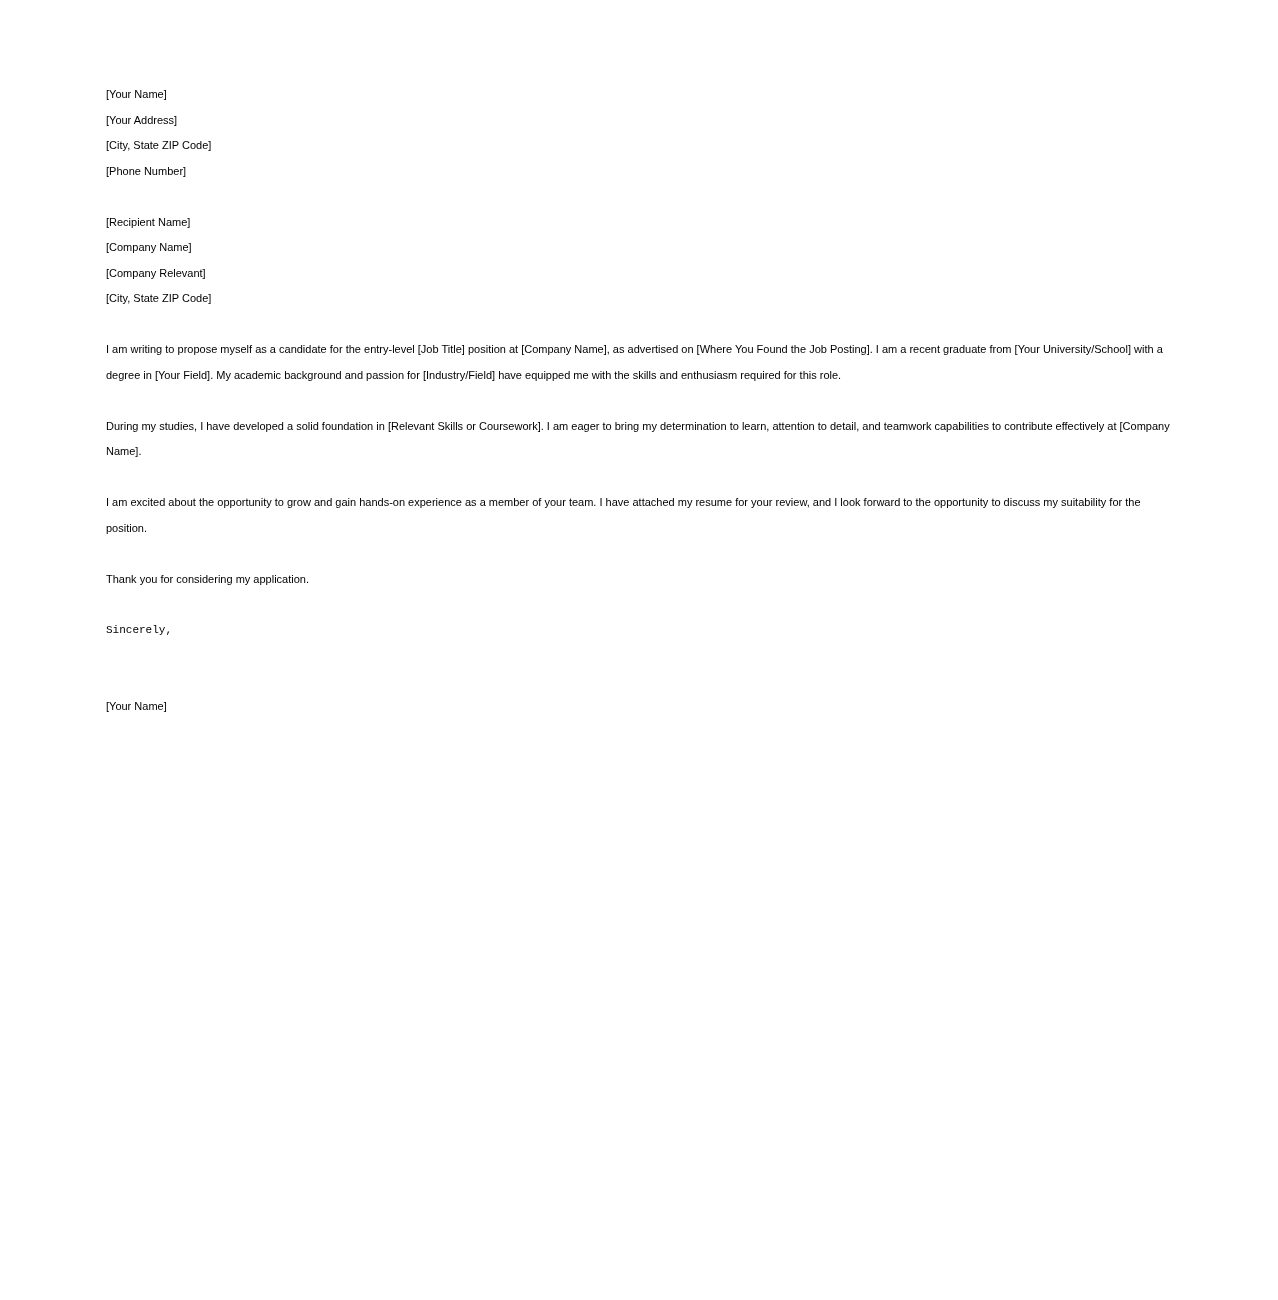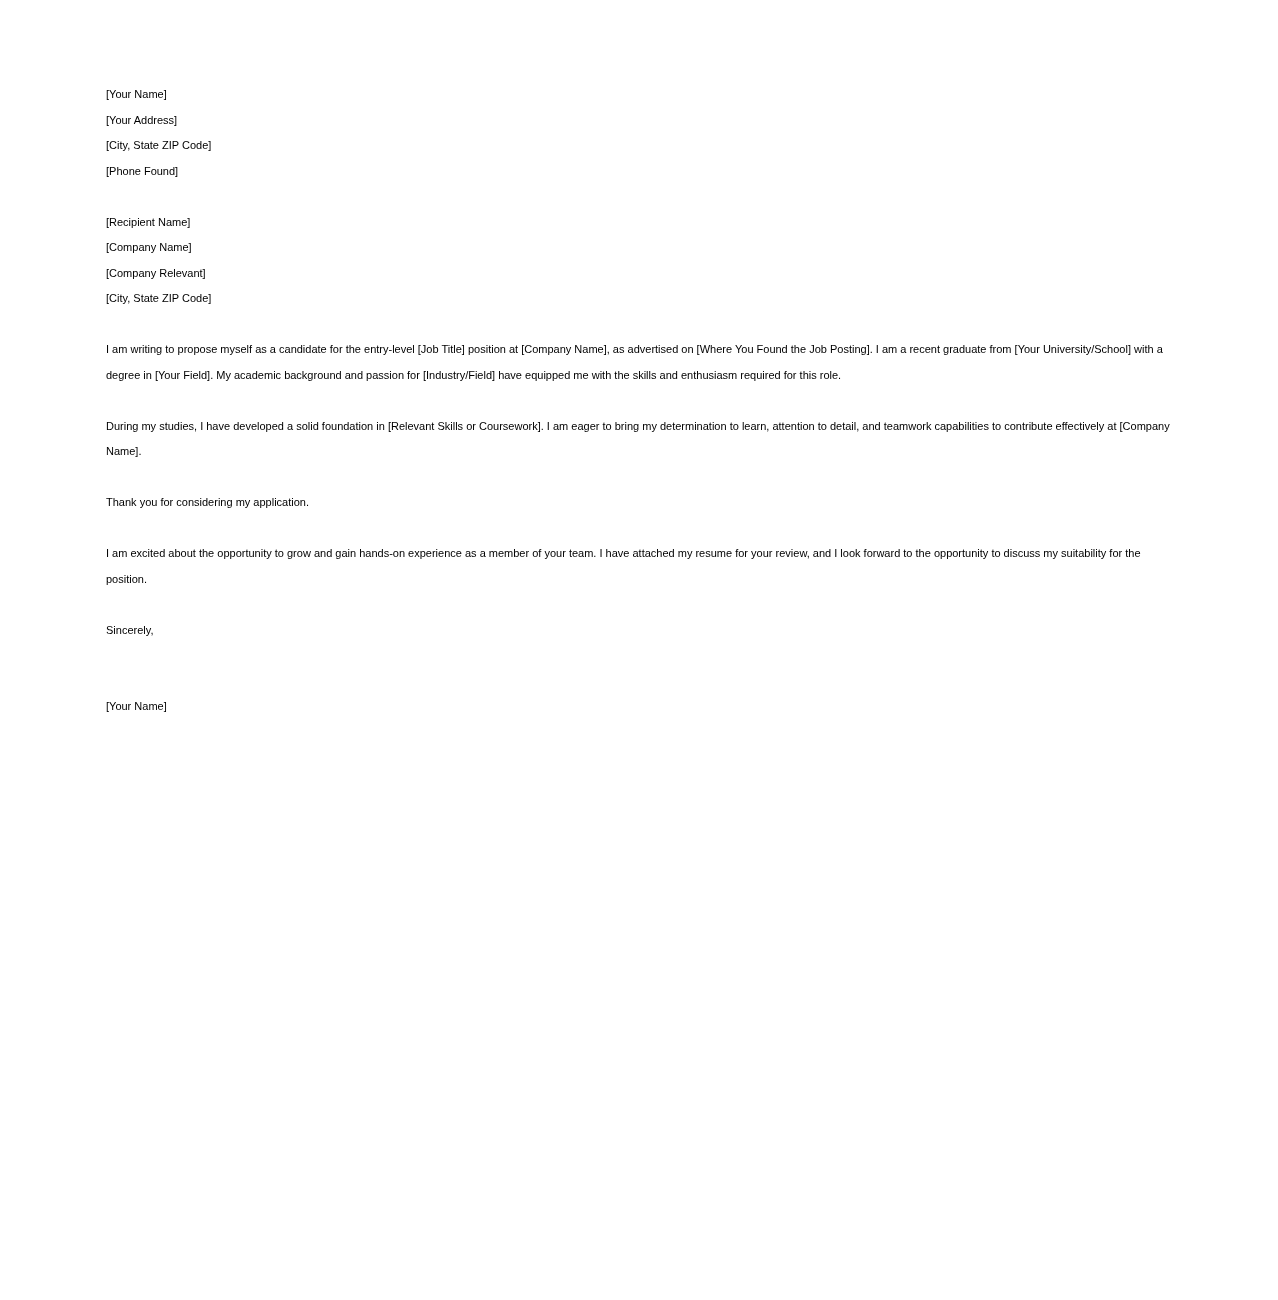--- a/index.html
+++ b/index.html
@@ -22,53 +22,54 @@
     font-size: 11px;
     line-height: 25.5px;
     font-weight: 400;
     color: #000000;
   }
   .block {
     margin: 0 0 25.5px 0;
   }
   .block.closing {
     margin-bottom: 51px; 
+    font-family: Liberation Mono, monospace;
   }
   .block:last-child {
     margin-bottom: 0;
   }
   .line {
     display: block;
   }
 </style>
 </head>
 <body>
 
 <div class="letter">
 
   <div class="block">
     <span class="line">[Your Name]</span>
     <span class="line">[Your Address]</span>
     <span class="line">[City, State ZIP Code]</span>
-    <span class="line">[Phone Found]</span>
+    <span class="line">[Phone Number]</span>
   </div>
 
   <div class="block">
     <span class="line">[Recipient Name]</span>
     <span class="line">[Company Name]</span>
     <span class="line">[Company Relevant]</span>
     <span class="line">[City, State ZIP Code]</span>
   </div>
 
 
   <p class="block">I am writing to propose myself as a candidate for the entry-level [Job Title] position at [Company Name], as advertised on [Where You Found the Job Posting]. I am a recent graduate from [Your University/School] with a degree in [Your Field]. My academic background and passion for [Industry/Field] have equipped me with the skills and enthusiasm required for this role.</p>
 
   <p class="block">During my studies, I have developed a solid foundation in [Relevant Skills or Coursework]. I am eager to bring my determination to learn, attention to detail, and teamwork capabilities to contribute effectively at [Company Name].</p>
 
+  <p class="block">I am excited about the opportunity to grow and gain hands-on experience as a member of your team. I have attached my resume for your review, and I look forward to the opportunity to discuss my suitability for the position.</p>
+
   <p class="block">Thank you for considering my application.</p>
-
-  <p class="block">I am excited about the opportunity to grow and gain hands-on experience as a member of your team. I have attached my resume for your review, and I look forward to the opportunity to discuss my suitability for the position.</p>
 
   <p class="block closing">Sincerely,</p>
 
   <p class="block">[Your Name]</p>
 
 </div>
 
 </body></html>

